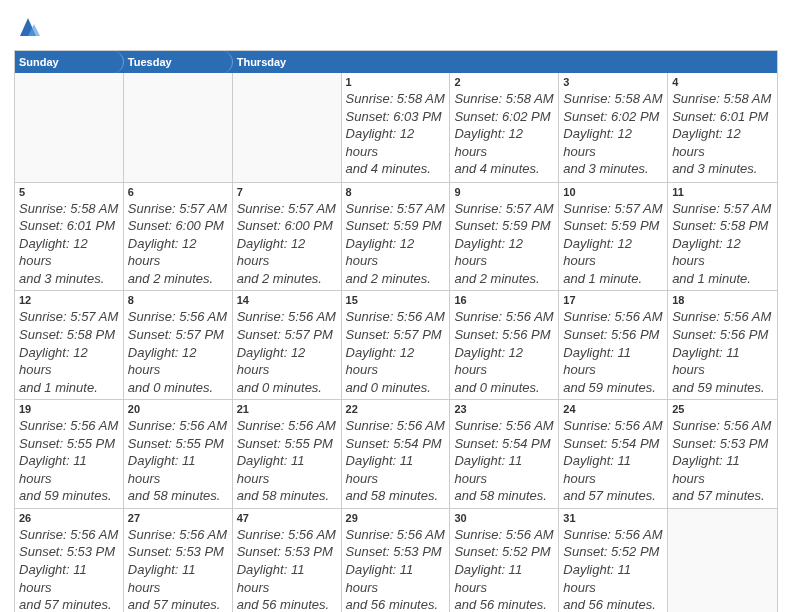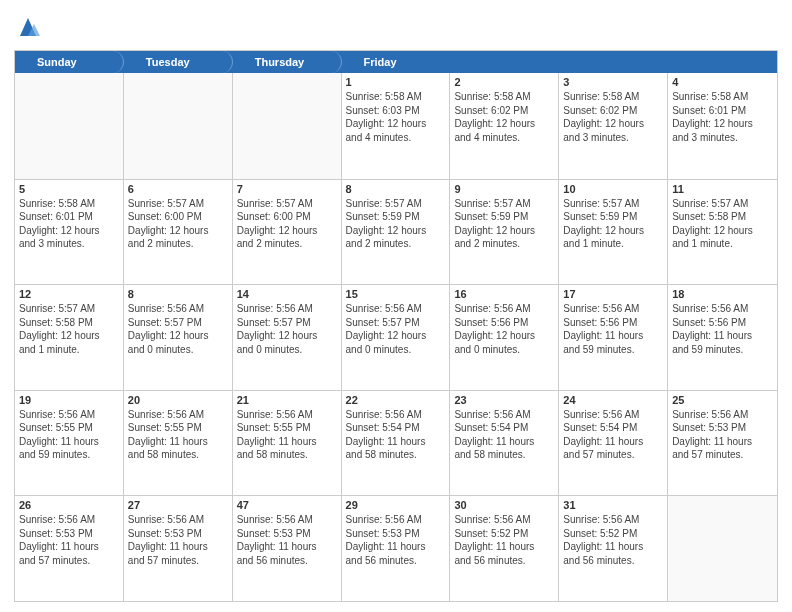--- a/index.html
+++ b/index.html
@@ -69,21 +69,21 @@
     }
     .cal-header {
       display: grid;
       grid-template-columns: repeat(7, 1fr);
       background: #2a6db5;
     }
     .cal-header-cell {
       color: #fff;
       font-size: 11px;
       font-weight: bold;
-      padding: 5px 22px;
+      padding: 5px 4px;
       text-align: left;
       border-right: 1px solid rgba(255,255,255,0.3);
       border-radius: 11px;
     }
     .cal-header-cell:last-child { border-right: none; }
     .cal-body {
       flex: 1;
       display: grid;
       grid-template-rows: repeat(5, 1fr);
     }
@@ -104,23 +104,24 @@
     }
     .cal-cell:last-child { border-right: none; }
     .cal-cell.empty { background: #f9f9f9; }
     .day-num {
       font-size: 11px;
       font-weight: bold;
       color: #333;
       margin-bottom: 2px;
     }
     .day-info {
-      font-size: 10px;
+      font-size: 13px;
       color: #444;
       line-height: 1.35;
+      font-style: italic;
     }
   </style>
 </head>
 <body>
 
 <div class="page">
   <div class="header">
     <div class="logo">
       <svg class="logo-icon" viewBox="0 0 28 28">
         <polygon points="14,4 22,22 6,22" fill="#2a6db5"></polygon>
@@ -135,21 +136,20 @@
       <div class="month-title"></div>
       <div class="subtitle"></div>
     </div>
   </div>
 
   <div class="calendar">
     <div class="cal-header">
     <div class="cal-header-cell">Sunday</div>
         <div class="cal-header-cell">Tuesday</div>
         <div class="cal-header-cell">Thursday</div>
-        <div class="cal-header-cell">Friday</div>
       </div>
     <div class="cal-body">
     <div class="cal-row">
           <div class="cal-cell empty"></div>
           <div class="cal-cell empty"></div>
           <div class="cal-cell empty"></div>
           <div class="cal-cell">
             <div class="day-num">1</div>
             <div class="day-info" style="white-space: pre-line;">Sunrise: 5:58 AM
 Sunset: 6:03 PM

